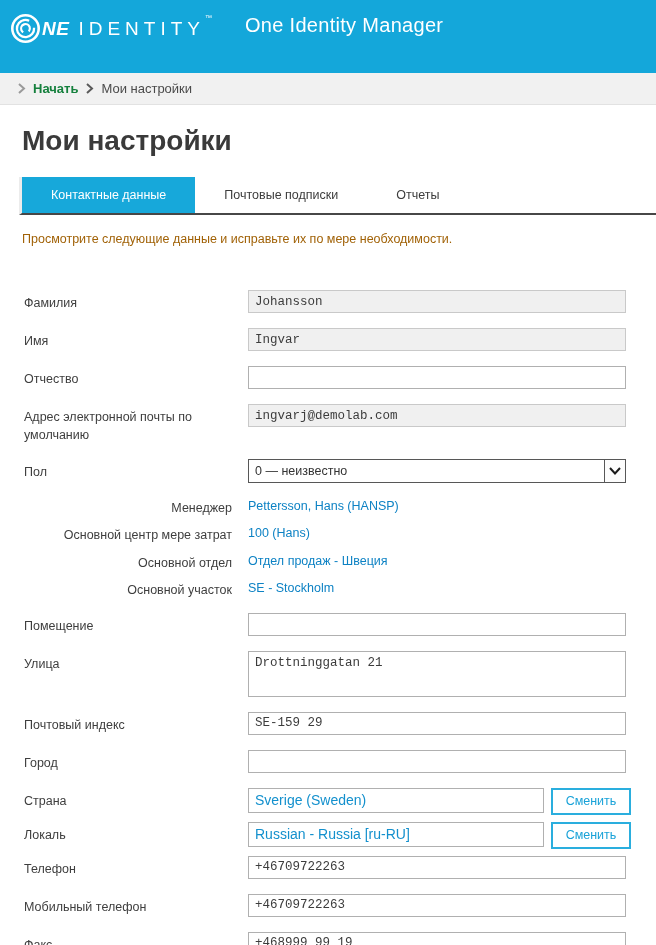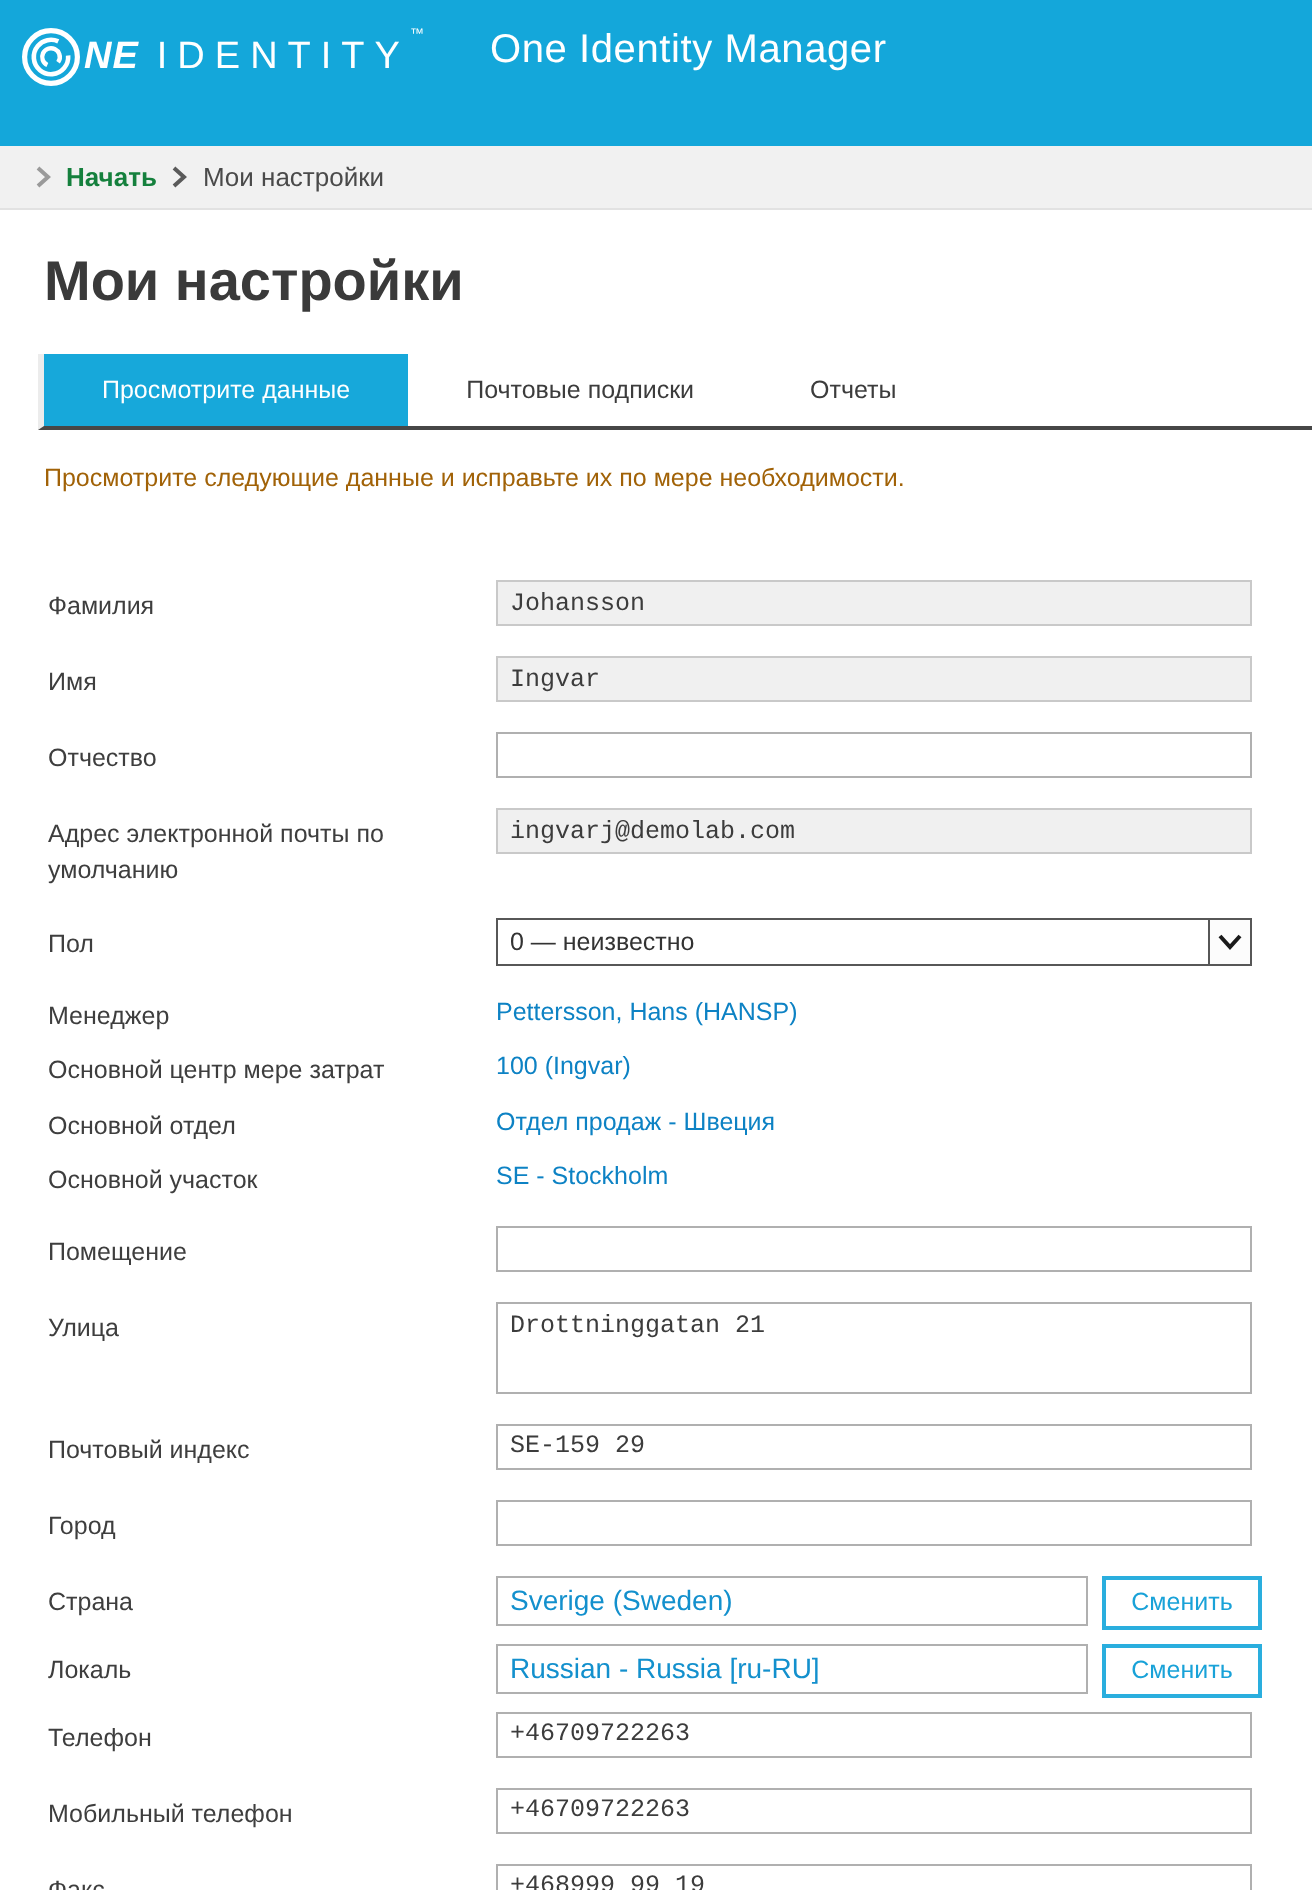--- a/index.html
+++ b/index.html
@@ -27,21 +27,21 @@
   
   .tabs { margin-left:19px; border-left:3px solid #ececec; border-bottom:2px solid #474747; display:flex; }
   .tab { font-size:12.5px; padding:11px 29px; cursor:pointer; color:#3c3c3c; white-space:nowrap; }
   .tab.active { background:#17a8da; color:#fff; }
 
   .intro { font-size:12.5px; color:#a16207; margin:17px 0 0 22px; }
 
   
   .form { margin:44px 30px 30px 24px; }
   .row { display:flex; align-items:flex-start; margin-bottom:15px; }
-  .row.link-row { margin-bottom:8px; }
+  .row.link-row { margin-bottom:8px;text-align:right; }
   .row.compact { margin-bottom:7px; }
   .label { flex:0 0 224px; font-size:12.5px; color:#3e3e3e; line-height:1.45; padding-top:4px; padding-right:16px; }
   .link-row .label { padding-top:1px; }
   .field { flex:1; display:flex; align-items:flex-start; }
 
   input.text, textarea.text {
       width:100%; height:23px; border:1px solid #b0b0b0; background:#fff;
       font-family:Liberation Mono, monospace; font-size:12.5px; color:#3c3c3c;
       padding:0 6px; outline:none; }
   input.readonly { background:#f0f0f0; border-color:#c9c9c9; }
@@ -90,21 +90,21 @@
     <svg width="9" height="11" viewBox="0 0 9 11">
         <polyline points="2,1 7,5.5 2,10" fill="none" stroke="#5a5a5a" stroke-width="2"></polyline>
       </svg>
   </span>
   <span class="crumb-current">Мои настройки</span>
 </div>
 
 <h1 class="page-title">Мои настройки</h1>
 
 <div class="tabs">
-  <div class="tab active">Просмотрите данные</div>
+  <div class="tab active">Контактные данные</div>
   <div class="tab">Почтовые подписки</div>
   <div class="tab">Отчеты</div>
 </div>
 
 <div class="intro">Просмотрите следующие данные и исправьте их по мере необходимости.</div>
 
 <div class="form">
 
   <div class="row">
     <div class="label">Фамилия</div>
@@ -151,21 +151,21 @@
   <div class="row link-row">
     <div class="label">Менеджер</div>
     <div class="field">
         <a href="#" class="link">Pettersson, Hans (HANSP)</a>
       </div>
   </div>
 
   <div class="row link-row">
     <div class="label">Основной центр мере затрат</div>
     <div class="field">
-        <a href="#" class="link">100 (Ingvar)</a>
+        <a href="#" class="link">100 (Hans)</a>
       </div>
   </div>
 
   <div class="row link-row">
     <div class="label">Основной отдел</div>
     <div class="field">
         <a href="#" class="link">Отдел продаж - Швеция</a>
       </div>
   </div>
 

